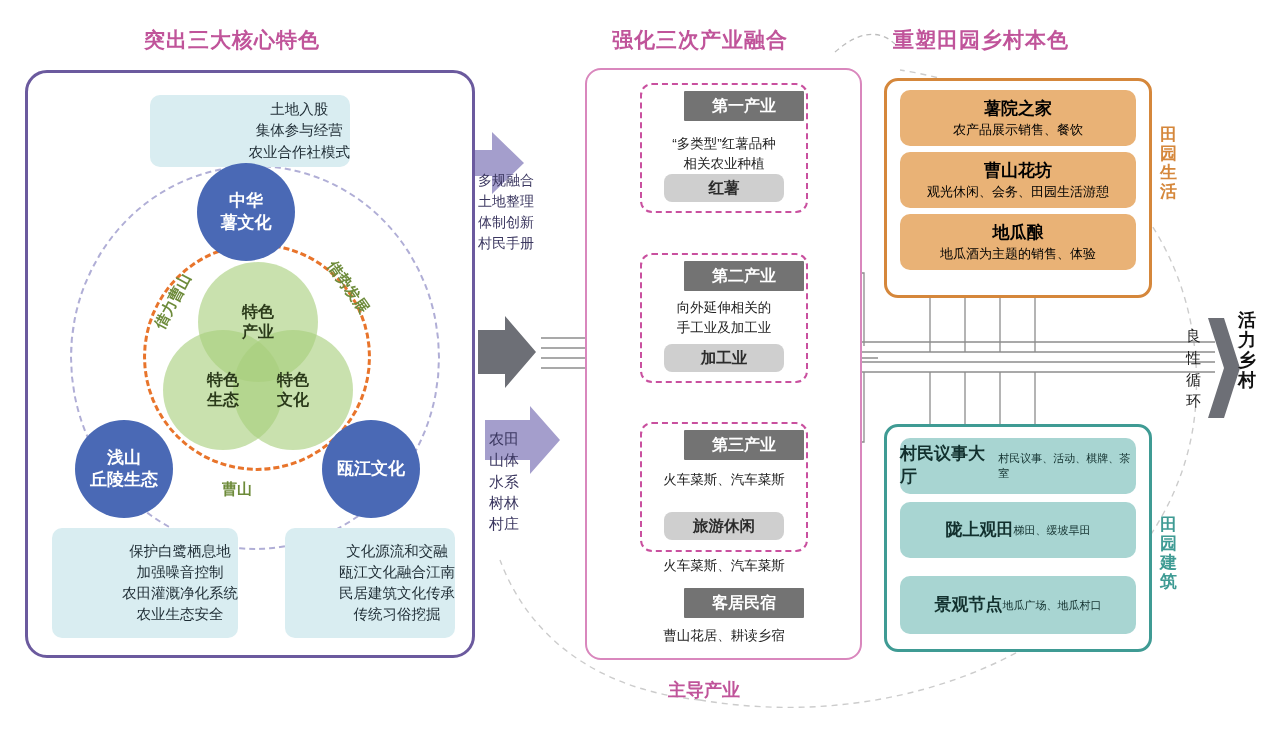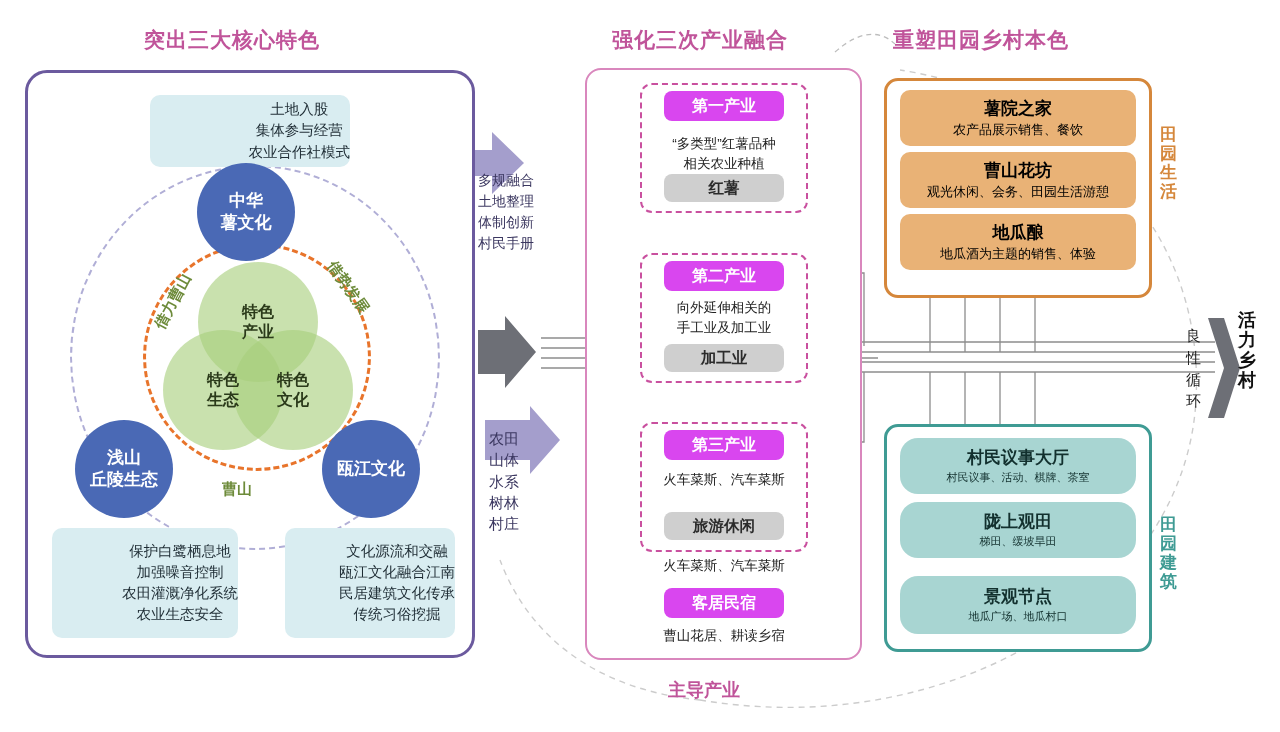--- a/index.html
+++ b/index.html
@@ -94,23 +94,23 @@
     border: 2px solid #d987bd; border-radius: 16px; background: #fff;
   }
   .dashed-group {
     border: 2px dashed #c9509f; border-radius: 12px;
   }
   .dg1 { left: 640px; top: 83px; width: 168px; height: 130px; }
   .dg2 { left: 640px; top: 253px; width: 168px; height: 130px; }
   .dg3 { left: 640px; top: 422px; width: 168px; height: 130px; }
 
   .pill-magenta {
-    background: #d946ef; color: #fff; border-radius: 8px;
+    background: #737373; color: #fff; border-radius: 1px;
     display: flex; align-items: center; justify-content: center;
-    font-size: 16px; font-weight: bold;
+    font-size: 16px; font-weight: bold; margin-left: 20px;
   }
   .pill-gray {
     background: #cfcfcf; color: #2b2b2b; border-radius: 8px;
     display: flex; align-items: center; justify-content: center;
     font-size: 15.5px; font-weight: bold;
   }
   .mid-cap {
     font-size: 13.5px; color: #222; text-align: center; line-height: 1.45; white-space: nowrap;
   }
 
@@ -126,22 +126,22 @@
   }
   .card-or .t { font-size: 17px; font-weight: bold; }
   .card-or .s { font-size: 13px; }
 
   
   .panel-tl {
     left: 884px; top: 424px; width: 268px; height: 228px;
     border: 3px solid #3f9b94; border-radius: 14px; background: #fff;
   }
   .card-tl {
-    background: #a8d5d2; border-radius: 18px;
-    display: flex; flex-direction: column; align-items: center; justify-content: center;
+    background: #a8d5d2; border-radius: 10px;
+    display: flex; flex-direction: row; align-items: center; justify-content: center;
     line-height: 1.35; color: #12302e;
   }
   .card-tl .t { font-size: 17px; font-weight: bold; }
   .card-tl .s { font-size: 11px; }
 
   .side-label {
     font-size: 17px; font-weight: bold; line-height: 1.12; text-align: center; white-space: pre-line;
   }
   .sl-orange { color: #d5873b; left: 1160px; top: 125px; }
   .sl-teal   { color: #3f9b94; left: 1160px; top: 515px; }

